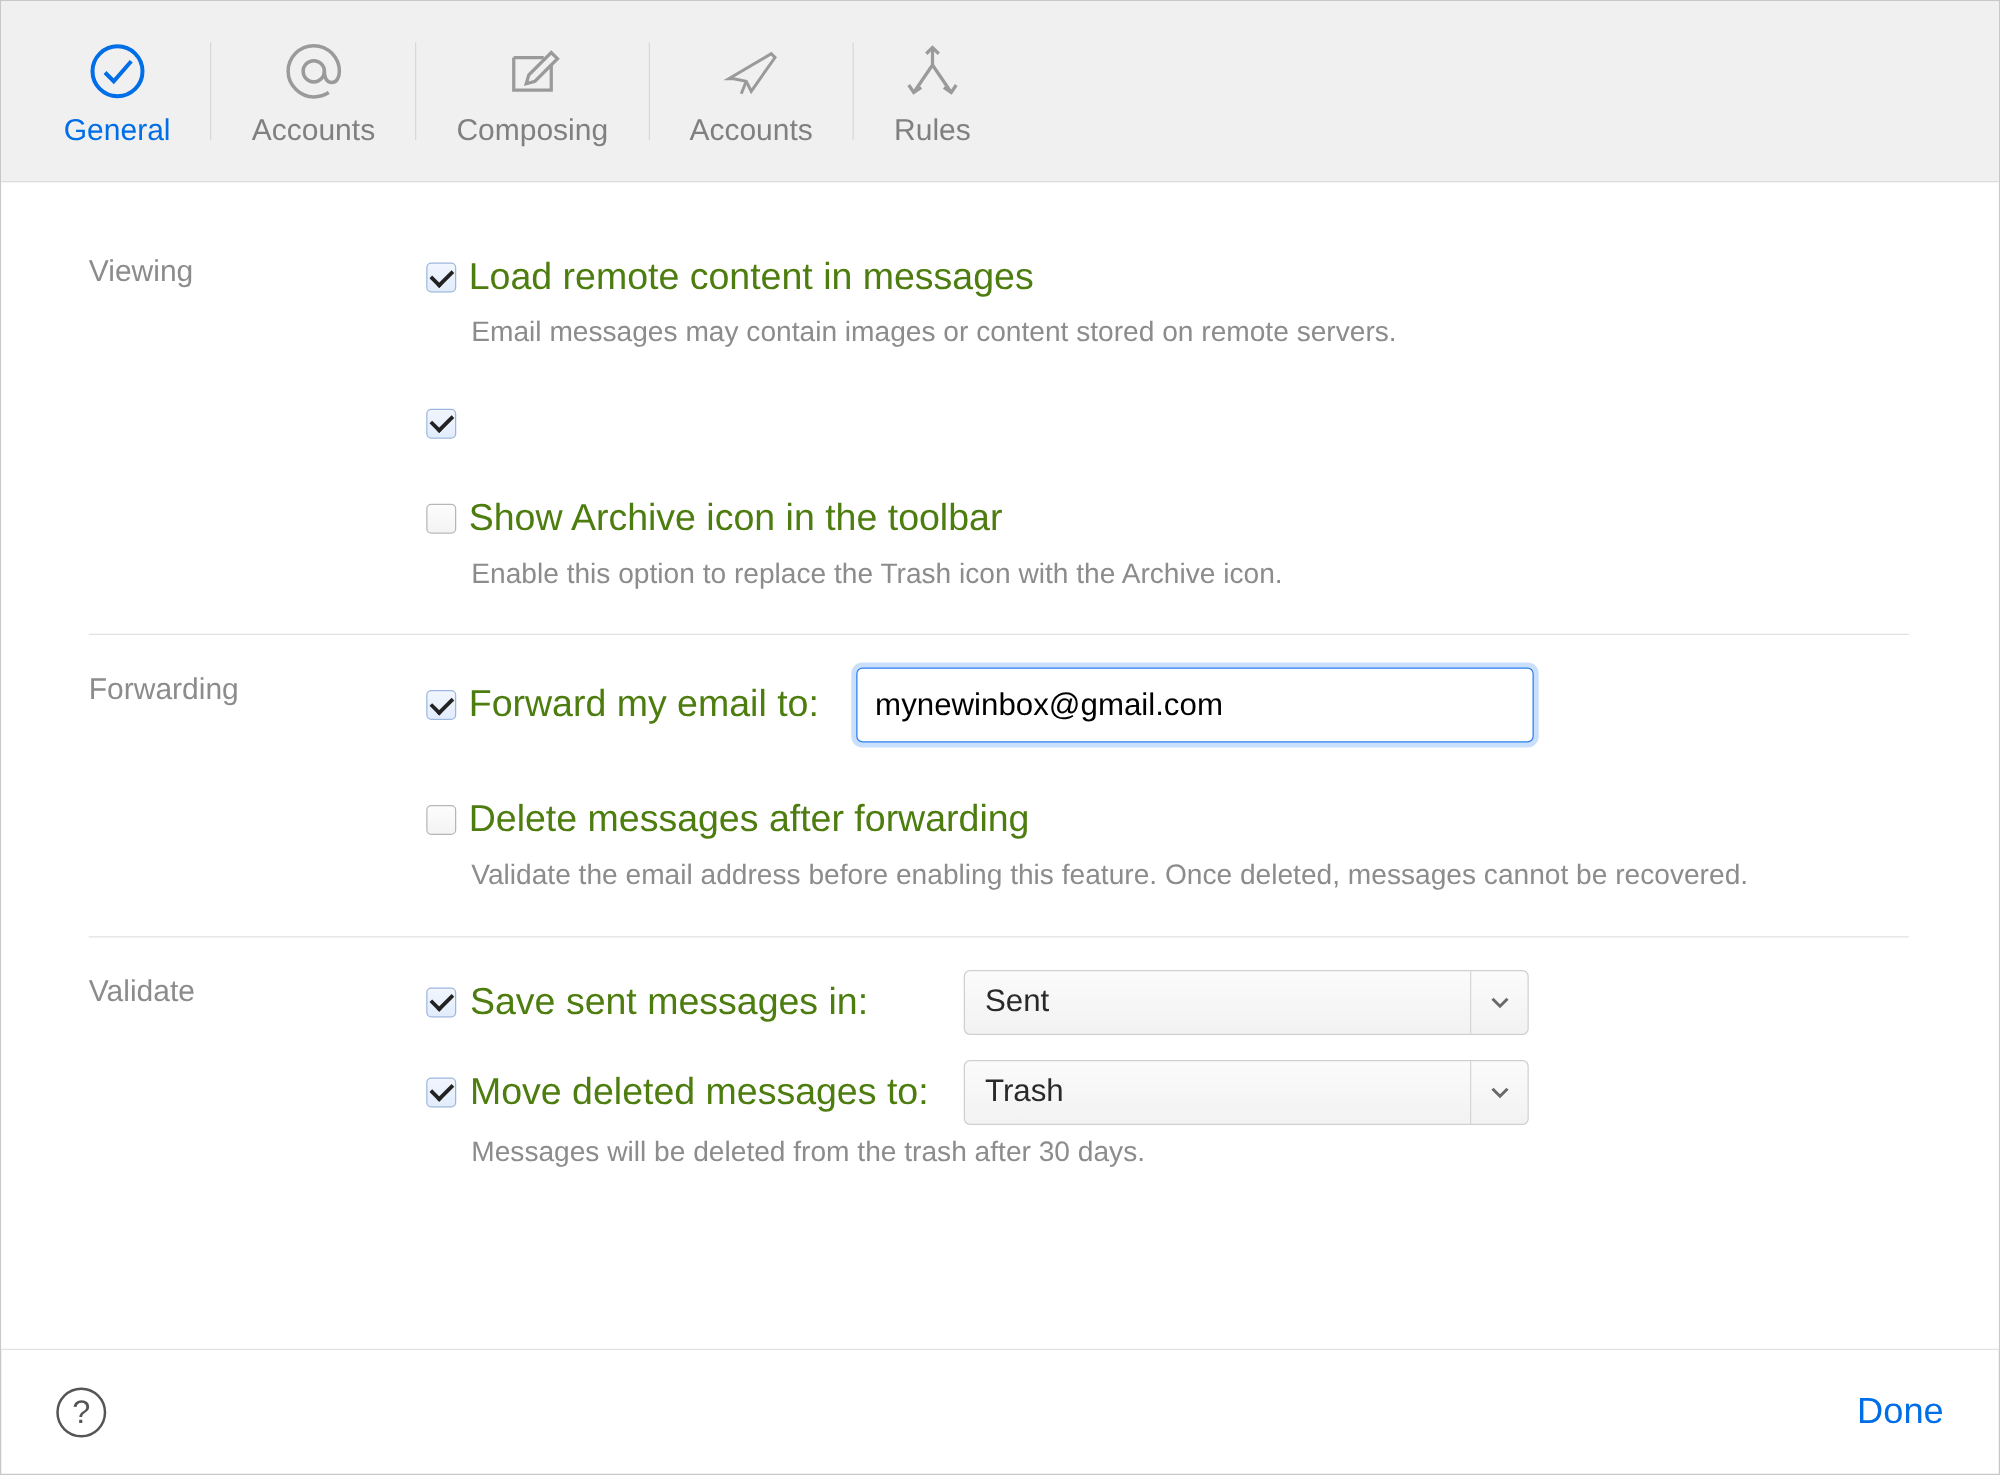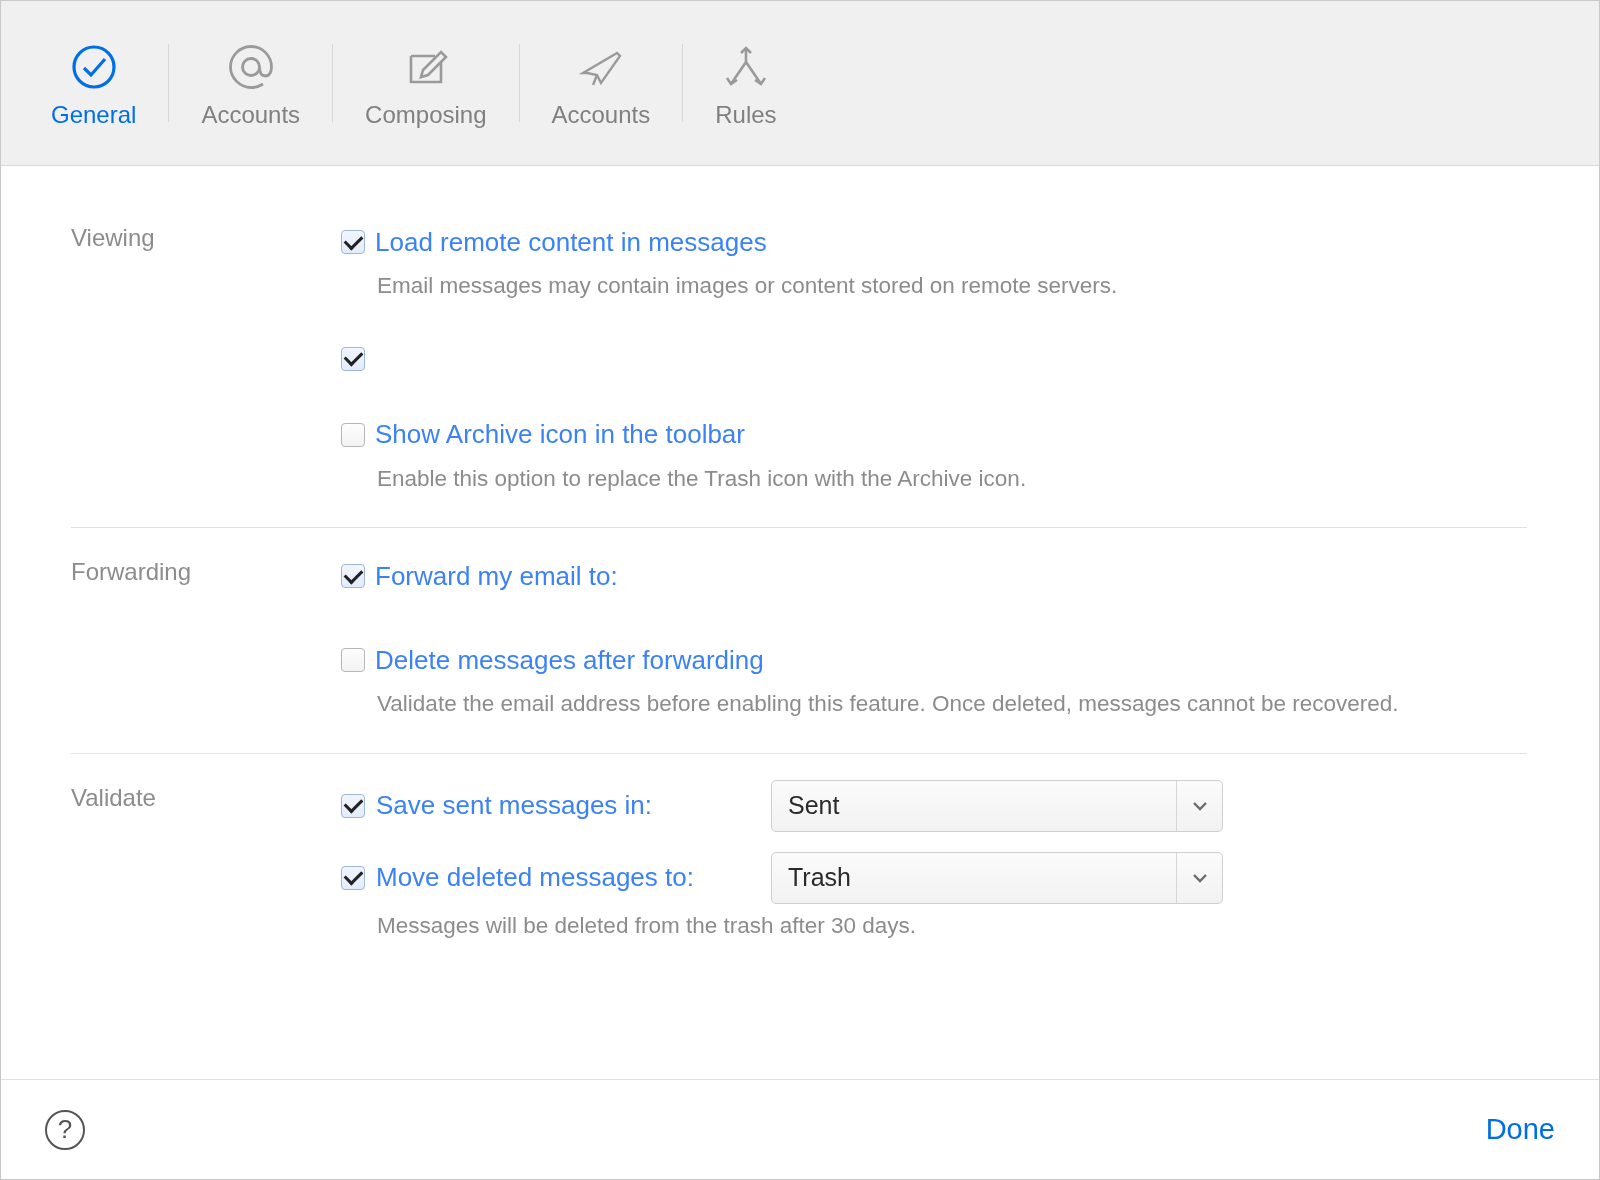--- a/index.html
+++ b/index.html
@@ -13,21 +13,21 @@
   .window {
     width: 1600px;
     height: 1180px;
     border: 1px solid #c8c8c8;
     display: flex;
     flex-direction: column;
   }
 
   
   .toolbar {
-    height: 165px;
+    height: 145px;
     background: #f1f0f1;
     border-bottom: 1px solid #d8d8d8;
     display: flex;
     align-items: center;
     padding: 0 18px;
   }
   .tab {
     display: flex;
     flex-direction: column;
     align-items: center;
@@ -75,21 +75,21 @@
   }
   .section-body { flex: 1; }
 
   .row {
     display: flex;
     align-items: center;
     gap: 10px;
     min-height: 44px;
   }
   .row + .row { margin-top: 16px; }
-  .opt-text { font-size: 26px; color: #3b82f6; }
+  .opt-text { font-size: 30px; color: #4d7c0f; }
   .help {
     color: #8c8c8c;
     font-size: 22.5px;
     line-height: 1.45;
     margin-top: 6px;
     padding-left: 36px;
     max-width: 1100px;
   }
 
   
@@ -276,20 +276,21 @@
       </div>
     </div>
 
     <div class="section">
       <div class="section-label">Forwarding</div>
       <div class="section-body">
         <div class="row">
           <span class="chk checked"></span>
           <span class="opt-text">Forward my email to:</span>
           <span style="width:10px;"></span>
+          <input id="fwd-input" class="text-input focused" type="text" value="mynewinbox@gmail.com" style="">
         </div>
 
         <div class="row" style="margin-top:40px;">
           <span class="chk"></span>
           <span class="opt-text">Delete messages after forwarding</span>
         </div>
         <div class="help">Validate the email address before enabling this feature. Once deleted, messages cannot be recovered.</div>
       </div>
     </div>
 

